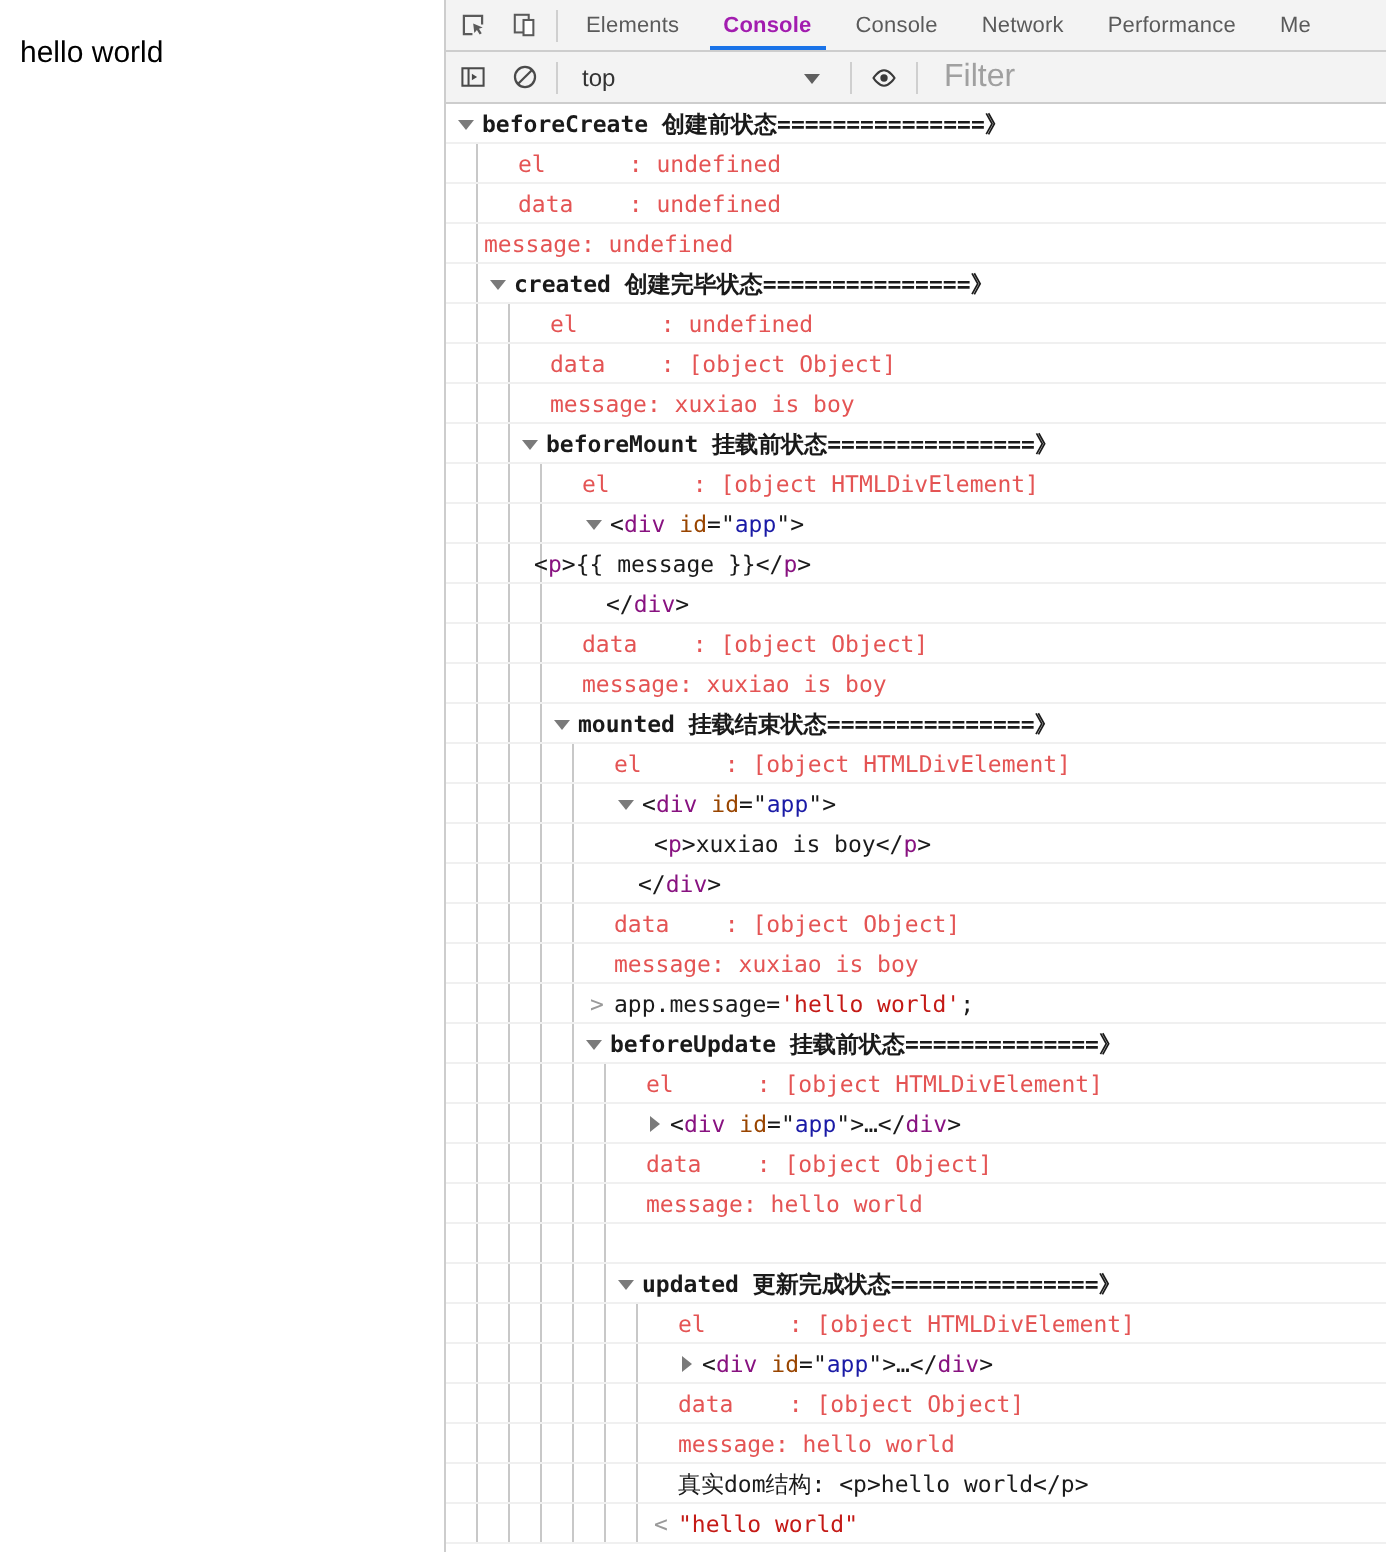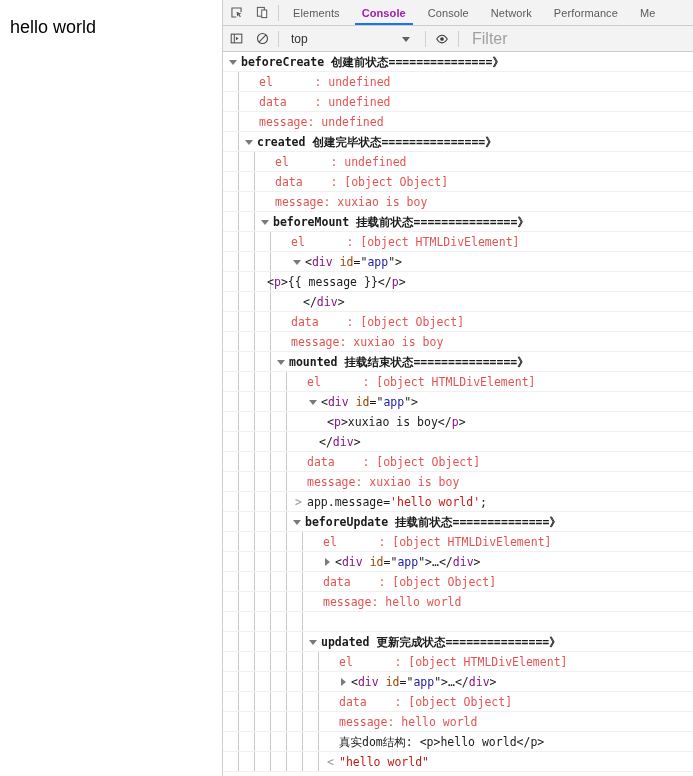--- a/index.html
+++ b/index.html
@@ -15,21 +15,21 @@
   #page-viewport {
     width: 222px; height: 776px;
     background: #ffffff;
     position: relative;
     flex: 0 0 222px;
   }
   #page-text {
     position: absolute;
     left: 10px; top: 17px;
     font-family: "Liberation Sans", sans-serif;
-    font-size: 18px;
+    font-size: 15px;
     color: #000000;
     line-height: 20px;
     white-space: nowrap;
   }
 
   
   #devtools {
     width: 471px; height: 776px;
     flex: 0 0 471px;
     background: #ffffff;
@@ -254,21 +254,21 @@
     <div id="console-log">
         <div class="row"><span class="guides"></span><span class="content grp" style="margin-left:2px"><span class="tri"></span>beforeCreate <span class="cjk">创建前状态</span>===============<span class="cjk">》</span></span></div>
         <div class="row"><span class="guides">
             <span class="guide" style="left:15px"></span>
           </span><span class="content c-red" style="margin-left:32px">el      : undefined</span></div>
         <div class="row"><span class="guides">
             <span class="guide" style="left:15px"></span>
           </span><span class="content c-red" style="margin-left:32px">data    : undefined</span></div>
         <div class="row"><span class="guides">
             <span class="guide" style="left:15px"></span>
-          </span><span class="content c-red" style="margin-left:32px">message: undefined</span></div>
+          </span><span class="content c-red" style="margin-left:15px">message: undefined</span></div>
         <div class="row"><span class="guides">
             <span class="guide" style="left:15px"></span>
           </span><span class="content grp" style="margin-left:18px"><span class="tri"></span>created <span class="cjk">创建完毕状态</span>===============<span class="cjk">》</span></span></div>
         <div class="row"><span class="guides">
             <span class="guide" style="left:15px"></span>
             <span class="guide" style="left:31px"></span>
           </span><span class="content c-red" style="margin-left:48px">el      : undefined</span></div>
         <div class="row"><span class="guides">
             <span class="guide" style="left:15px"></span>
             <span class="guide" style="left:31px"></span>

